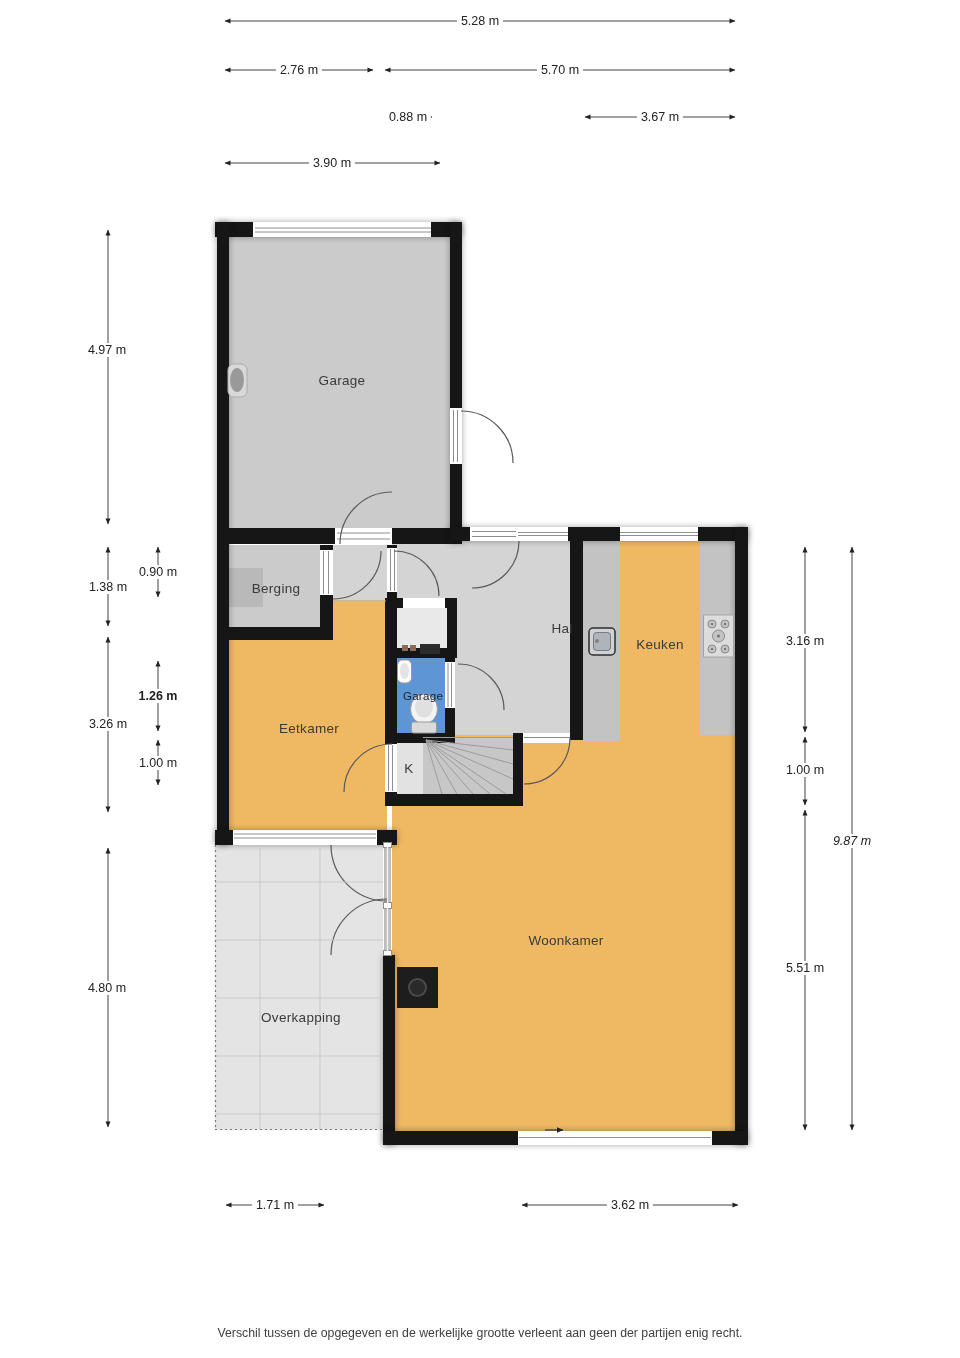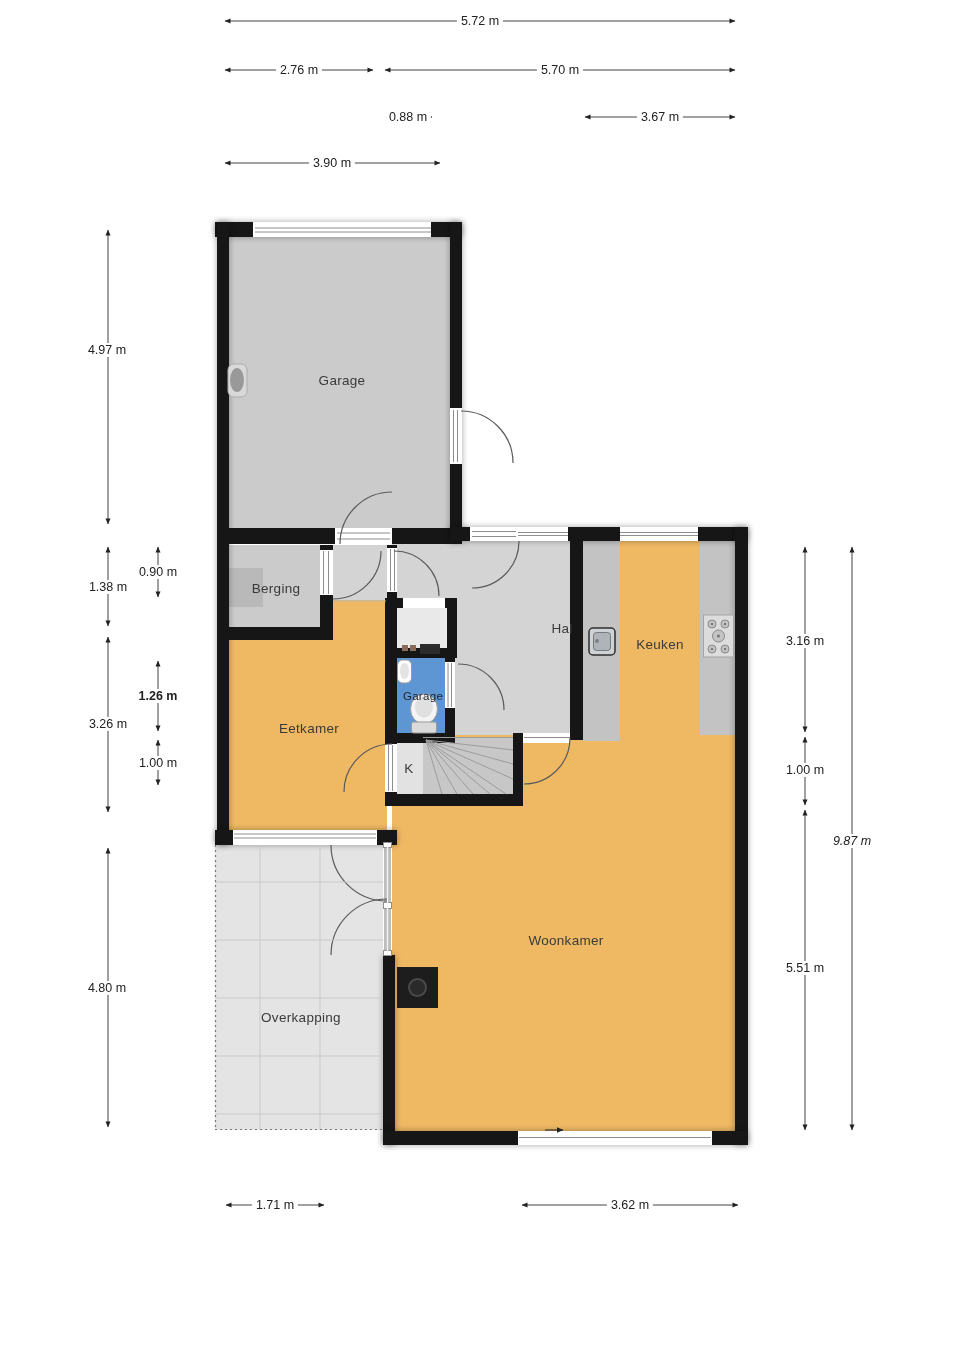--- a/index.html
+++ b/index.html
@@ -214,21 +214,21 @@
   <div class="room-label" style="left:342px;top:380px;">Garage</div>
   <div class="room-label" style="left:276px;top:588px;">Berging</div>
   <div class="room-label" style="left:517px;top:628px;margin-left:45px;">Hal</div>
   <div class="room-label small" style="left:423px;top:696px;">Garage</div>
   <div class="room-label" style="left:660px;top:644px;">Keuken</div>
   <div class="room-label" style="left:309px;top:728px;">Eetkamer</div>
   <div class="room-label" style="left:409px;top:768px;">K</div>
   <div class="room-label" style="left:566px;top:940px;">Woonkamer</div>
   <div class="room-label" style="left:301px;top:985px;margin-top:32px;">Overkapping</div>
 
-  <div class="dim-label" style="left:480px;top:21px;">5.72 m</div>
+  <div class="dim-label" style="left:480px;top:21px;">5.28 m</div>
   <div class="dim-label" style="left:299px;top:70px;">2.76 m</div>
   <div class="dim-label" style="left:560px;top:70px;">5.70 m</div>
   <div class="dim-label" style="left:408px;top:117px;">0.88 m</div>
   <div class="dim-label" style="left:660px;top:117px;">3.67 m</div>
   <div class="dim-label" style="left:332px;top:163px;">3.90 m</div>
 
   <div class="dim-label" style="left:107px;top:350px;">4.97 m</div>
   <div class="dim-label" style="left:108px;top:587px;">1.38 m</div>
   <div class="dim-label" style="left:158px;top:572px;">0.90 m</div>
   <div class="dim-label" style="left:108px;top:724px;">3.26 m</div>
@@ -237,14 +237,15 @@
   <div class="dim-label" style="left:107px;top:988px;">4.80 m</div>
 
   <div class="dim-label" style="left:805px;top:641px;">3.16 m</div>
   <div class="dim-label" style="left:805px;top:770px;">1.00 m</div>
   <div class="dim-label" style="left:852px;top:841px;font-style:italic;">9.87 m</div>
   <div class="dim-label" style="left:805px;top:968px;">5.51 m</div>
 
   <div class="dim-label" style="left:275px;top:1205px;">1.71 m</div>
   <div class="dim-label" style="left:630px;top:1205px;">3.62 m</div>
 
+  <div class="footer">Verschil tussen de opgegeven en de werkelijke grootte verleent aan geen der partijen enig recht.</div>
 
 </div>
 
 </body></html>

